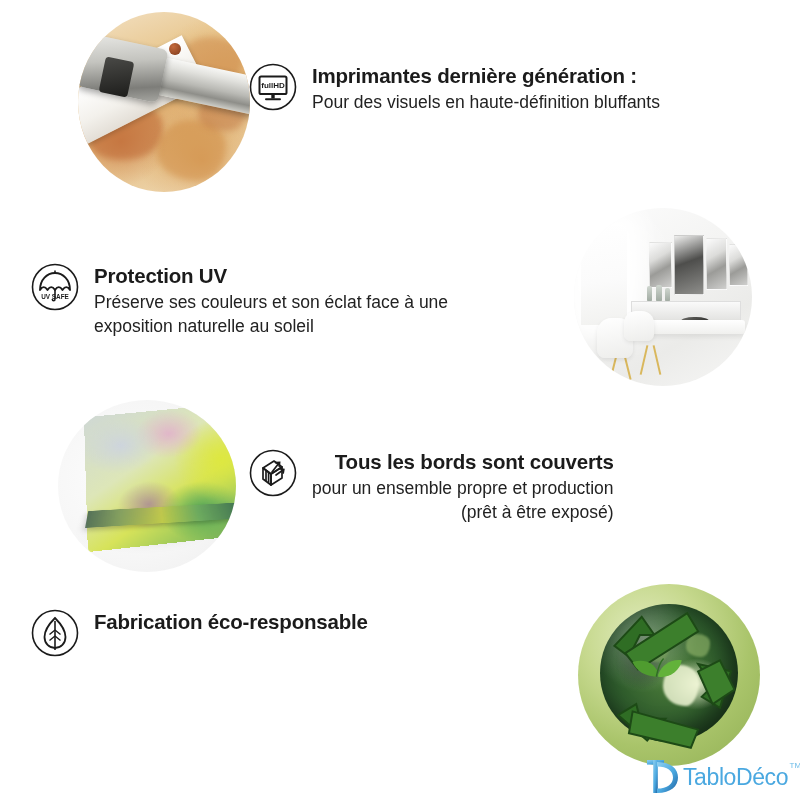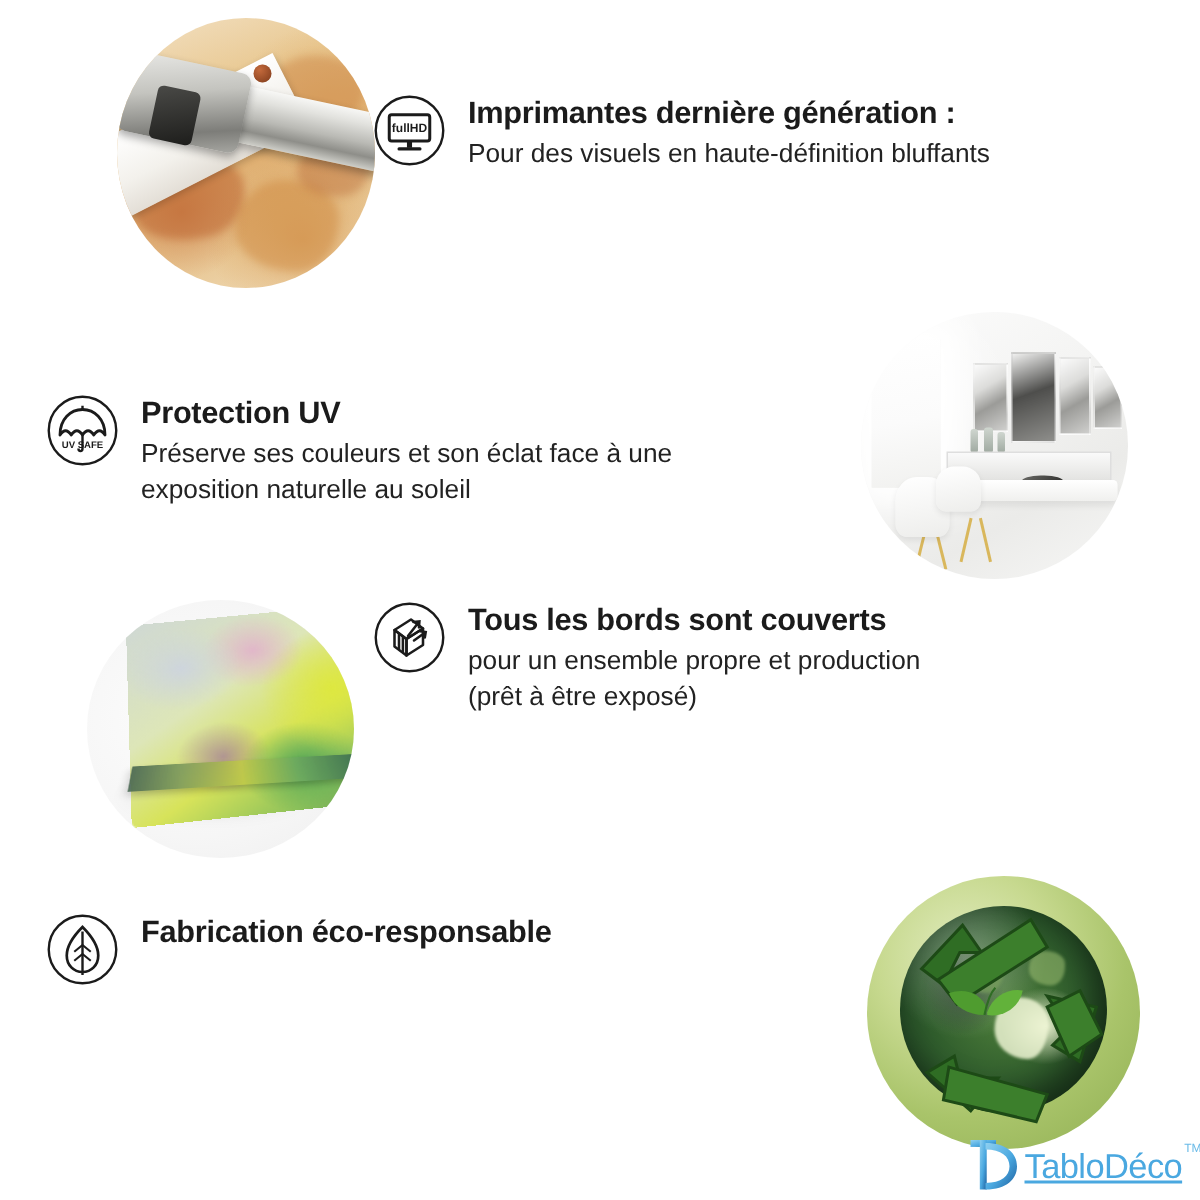--- a/index.html
+++ b/index.html
@@ -232,42 +232,41 @@
   .f-body {
     font-size: 17.5px;
     color: #222222;
     line-height: 1.34;
     margin-top: 3px;
     white-space: pre-line;
   }
 
   #feature-printers  { left: 248px; top: 62px;  }
   #feature-uv        { left: 30px;  top: 262px; }
-  #feature-edges     { left: 248px; top: 400px; }
+  #feature-edges     { left: 248px; top: 448px; text-align: right; }
   #feature-eco       { left: 30px;  top: 608px; }
 
   
   .logo {
     position: absolute;
     left: 645px; top: 757px;
     width: 148px; height: 40px;
     display: flex;
     align-items: center;
   }
   .logo-mark { width: 36px; height: 38px; flex: 0 0 auto; }
   .logo-mark svg { display: block; }
   .logo-word {
     position: relative;
     font-size: 23px;
     letter-spacing: -.4px;
     color: #4aa8e0;
     font-family: "Liberation Sans", sans-serif;
     margin-left: 2px;
     line-height: 1;
-    text-decoration: underline;
   }
   .logo-tm {
     position: absolute;
     top: -4px; right: -13px;
     font-size: 8px;
     color: #6bbbe8;
     letter-spacing: 0;
   }
 </style>
 </head>

